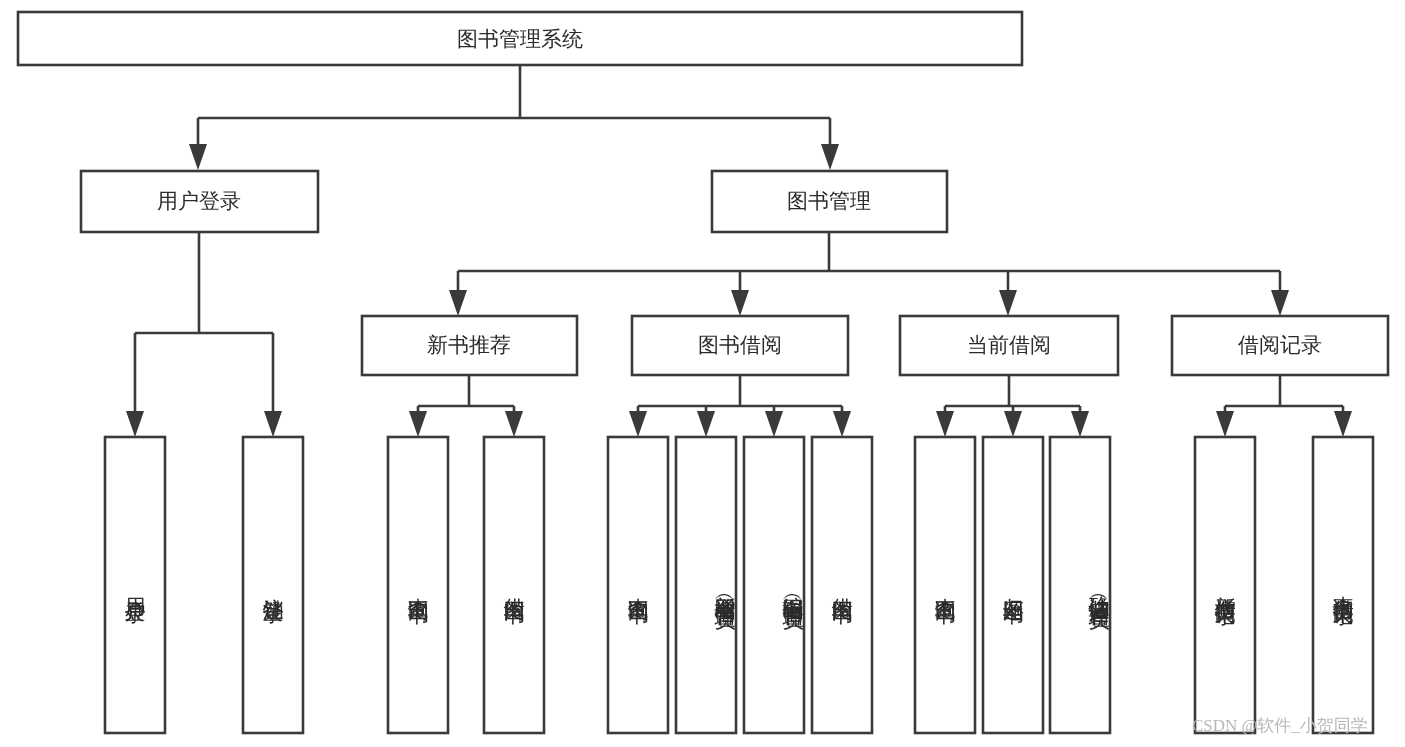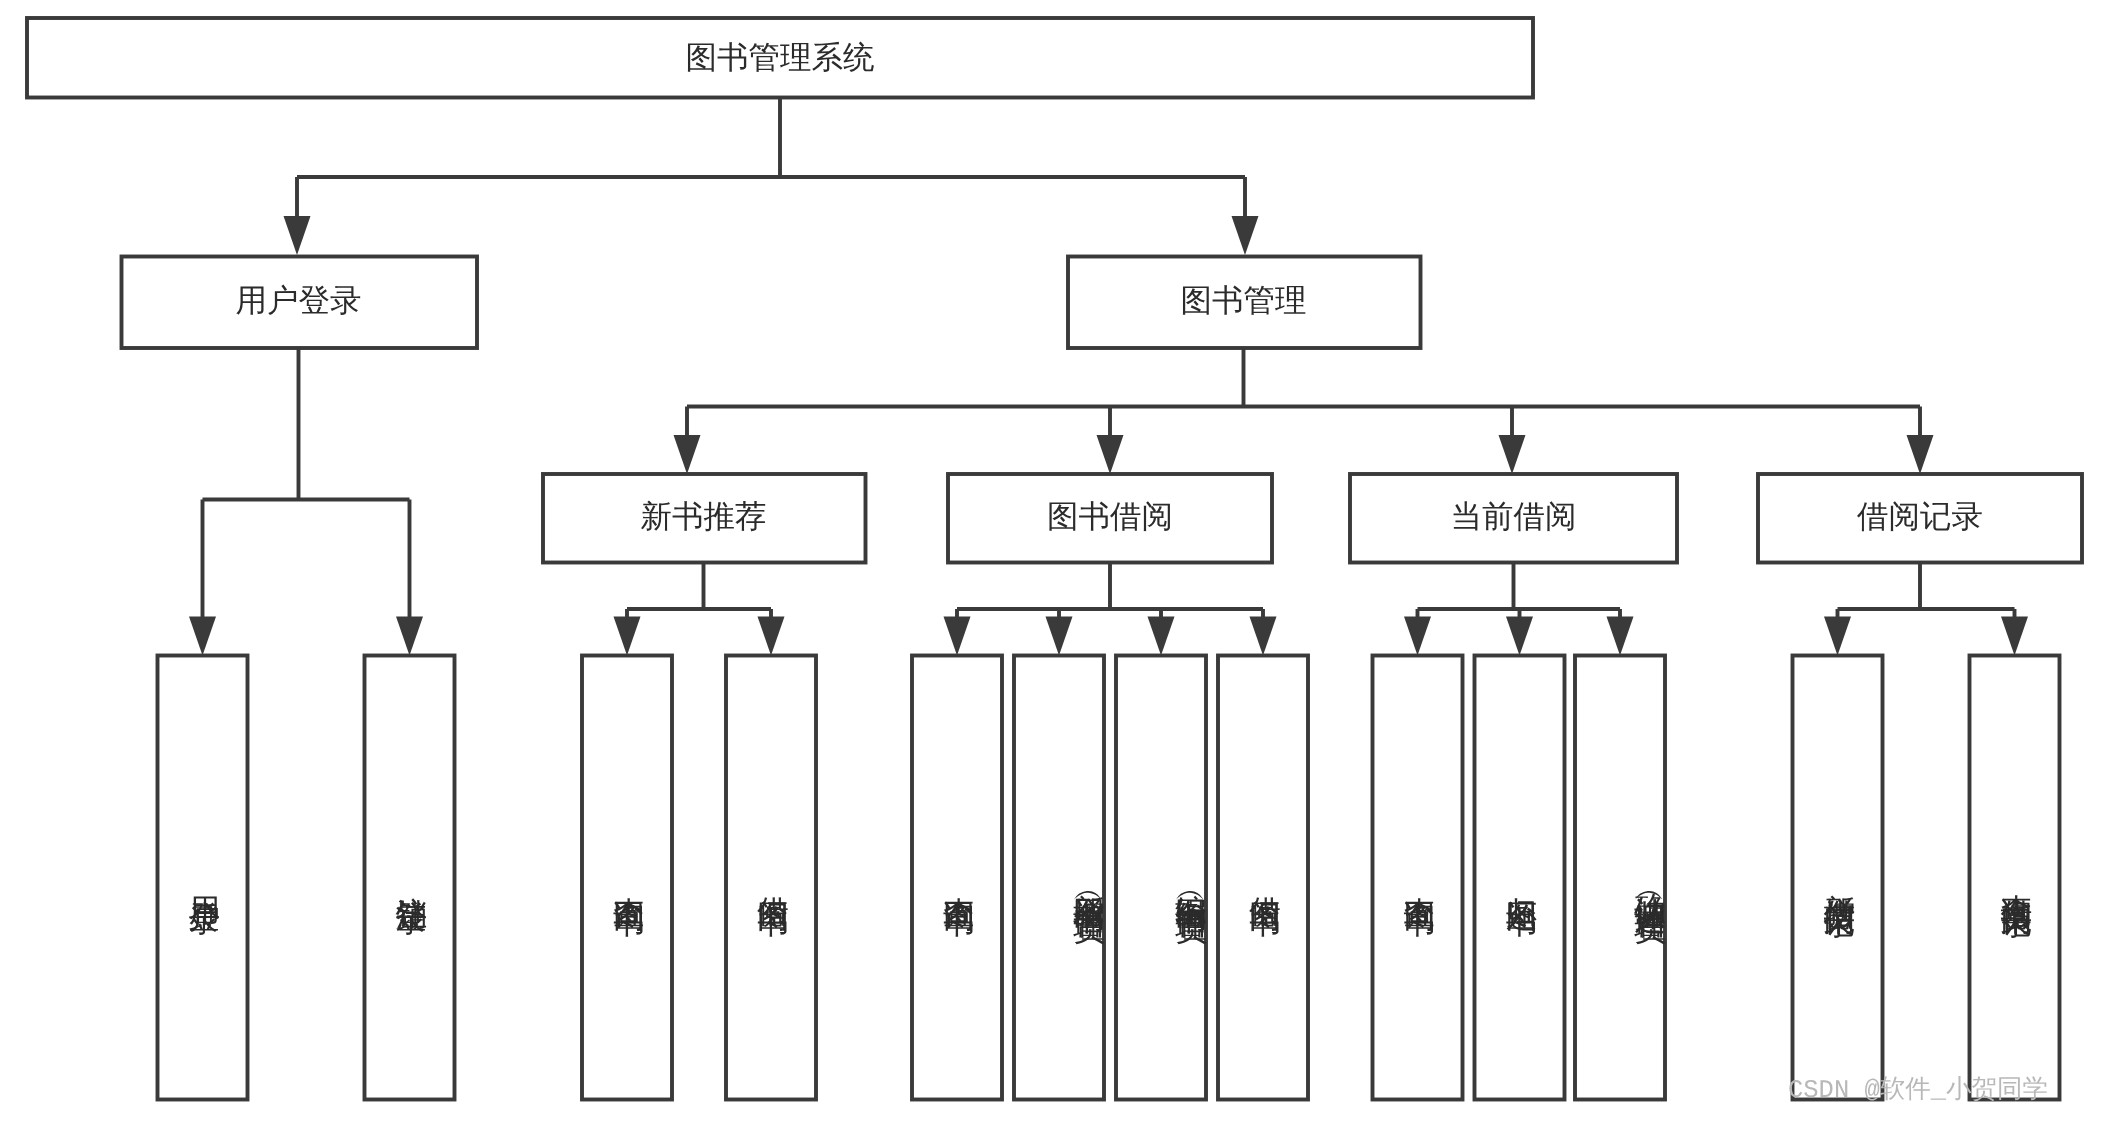--- a/index.html
+++ b/index.html
@@ -61,21 +61,21 @@
     display: flex;
     align-items: center;
     justify-content: center;
     white-space: nowrap;
     pointer-events: none;
   }
   .watermark {
     position: absolute;
     left: 1192px;
     top: 714px;
-    font-family: Liberation Mono, monospace;
+    font-family: Liberation Serif, serif;
     font-size: 17px;
     color: #b8b8b8;
     white-space: nowrap;
     pointer-events: none;
   }
 </style>
 </head>
 <body>
 
 <div id="diagram-root">

